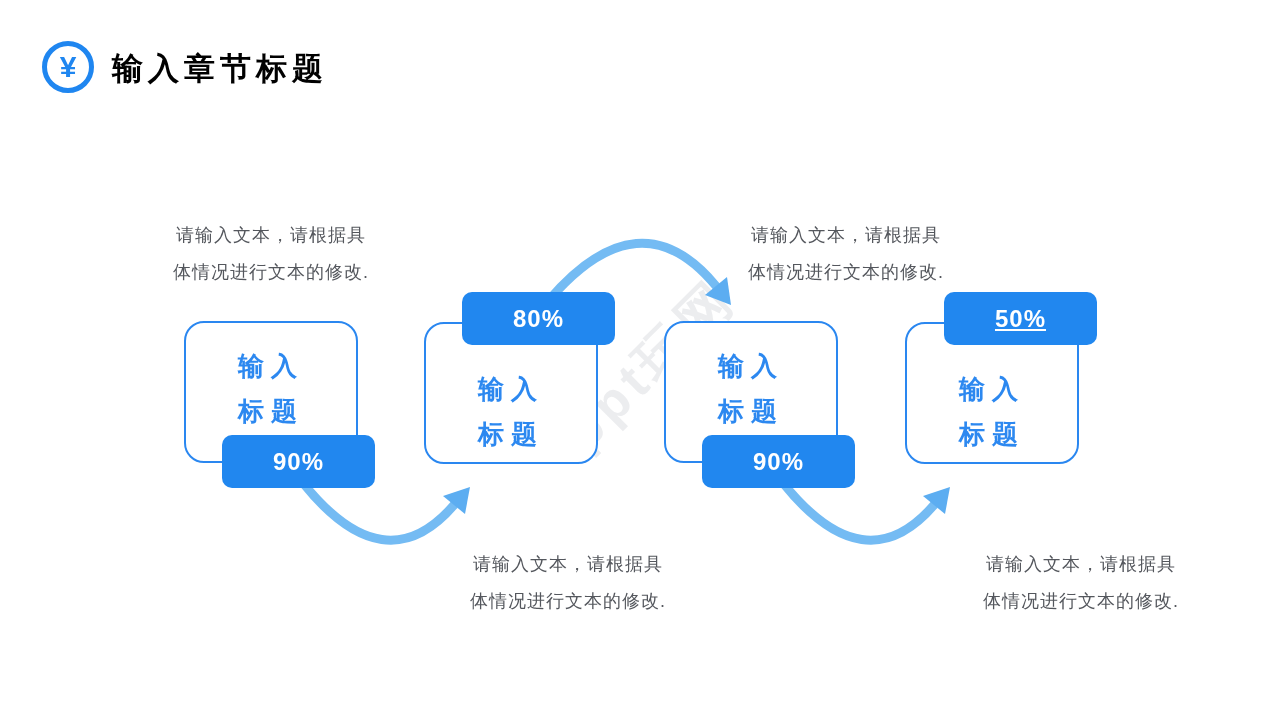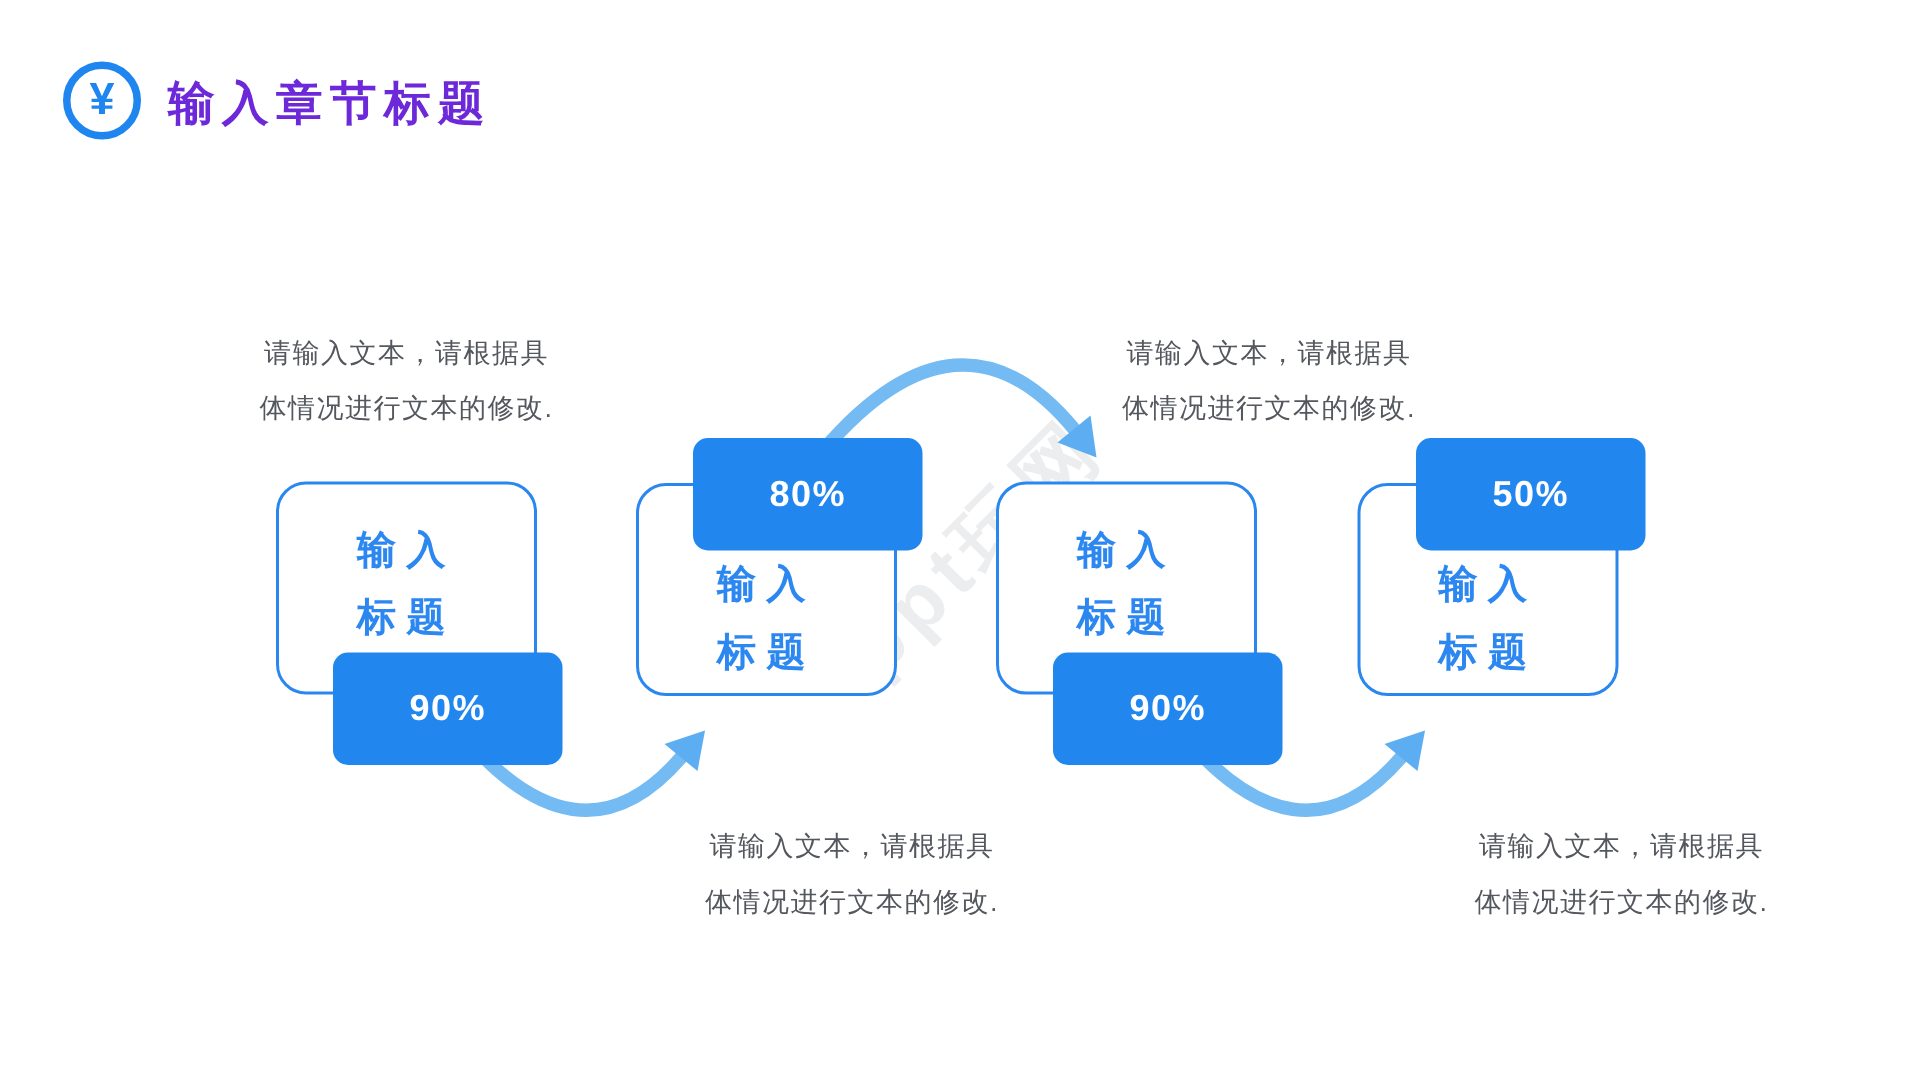--- a/index.html
+++ b/index.html
@@ -9,21 +9,21 @@
   }
   
   .hdr-icon{
     position:absolute;left:42px;top:41px;width:52px;height:52px;
     border:5px solid #1f86f0;border-radius:50%;box-sizing:border-box;
     display:flex;align-items:center;justify-content:center;
     color:#1f86f0;font-size:30px;font-weight:bold;line-height:1;
   }
   .hdr-title{
     position:absolute;left:112px;top:48px;
-    font-size:31px;font-weight:bold;color:#6d28d9;letter-spacing:5px;
+    font-size:31px;font-weight:bold;color:#000000;letter-spacing:5px;
     white-space:nowrap;
   }
   
   .watermark{
     position:absolute;left:500px;top:330px;width:300px;text-align:center;
     transform:rotate(-45deg);
     font-size:52px;font-weight:bold;letter-spacing:6px;
     color:rgba(168,173,184,0.22);pointer-events:none;white-space:nowrap;
   }
   
@@ -33,21 +33,21 @@
     text-align:center;
   }
   .step-box .ttl{
     font-size:26px;font-weight:bold;color:#2c88f0;
     letter-spacing:7px;line-height:45px;
   }
   .pad-top-sm{padding-top:21px;}
   .pad-top-lg{padding-top:43px;}
   
   .badge{
-    position:absolute;width:153px;height:75px;border-radius:10px;
+    position:absolute;width:153px;height:53px;border-radius:10px;
     background:#2187ef;color:#ffffff;font-size:24px;font-weight:bold;
     display:flex;align-items:center;justify-content:center;
     letter-spacing:1px;z-index:3;
   }
   
   .caption{
     position:absolute;width:206px;text-align:center;
     font-size:18px;font-weight:normal;color:#54575d;
     line-height:37px;letter-spacing:1px;
   }
@@ -95,21 +95,21 @@
   <div class="step-box pad-top-sm" style="left:664px;top:321px;">
     <div class="ttl">输入</div>
     <div class="ttl">标题</div>
   </div>
   <div class="badge" style="left:702px;top:435px;">90%</div>
 
   <div class="step-box pad-top-lg" style="left:905px;top:322px;">
     <div class="ttl">输入</div>
     <div class="ttl">标题</div>
   </div>
-  <div class="badge" style="left:944px;top:292px;">50%</div>
+  <div class="badge" style="left:944px;top:292px;text-decoration:underline;">50%</div>
 
   <div class="caption" style="left:168px;top:217px;">
     <div>请输入文本，请根据具</div>
     <div>体情况进行文本的修改.</div>
   </div>
   <div class="caption" style="left:743px;top:217px;">
     <div>请输入文本，请根据具</div>
     <div>体情况进行文本的修改.</div>
   </div>
   <div class="caption" style="left:465px;top:546px;">

